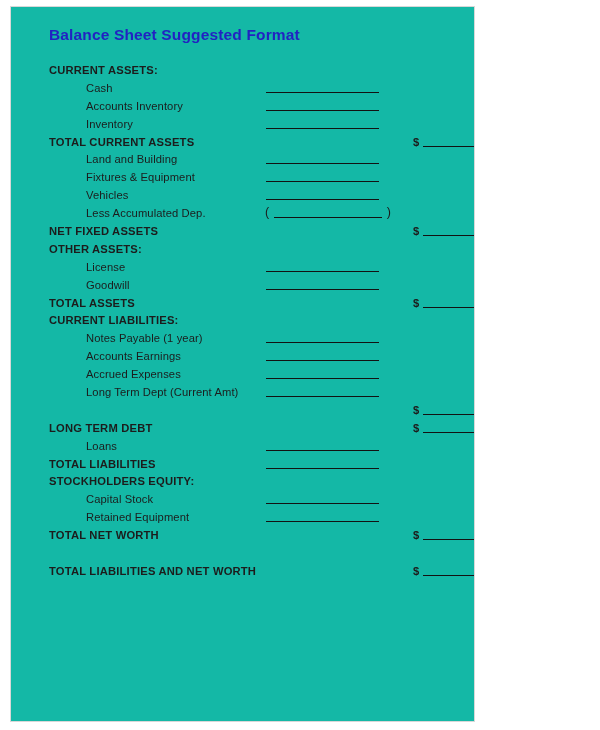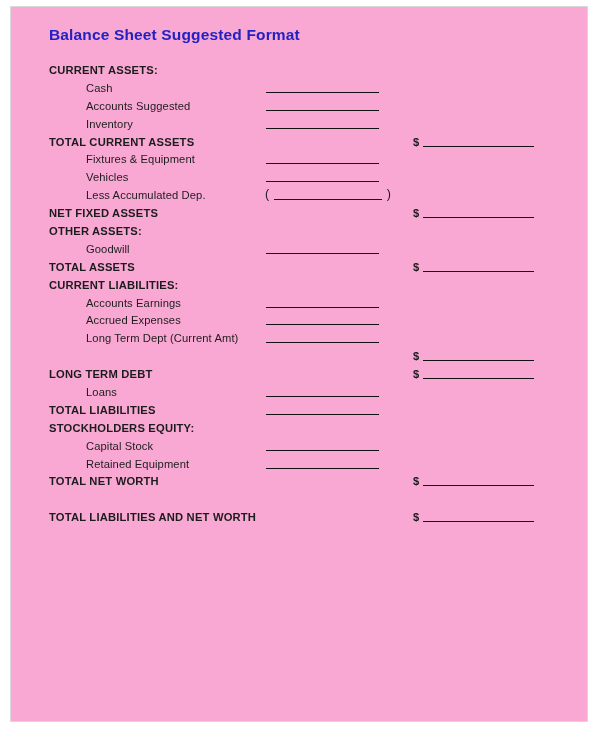--- a/index.html
+++ b/index.html
@@ -11,24 +11,24 @@
     width: 600px;
     height: 730px;
     font-family: "Liberation Sans", sans-serif;
     -webkit-font-smoothing: antialiased;
   }
 
   #page {
     position: absolute;
     left: 10px;
     top: 6px;
-    width: 578px;
+    width: 465px;
     height: 716px;
     border: 1px solid #d8d8d8;
-    background: #f9a8d4;
+    background: #14b8a6;
     box-sizing: border-box;
     overflow: hidden;
   }
 
   #doc-title {
     position: absolute;
     left: 38px;
     top: 19px;
     font-size: 15.5px;
     font-weight: bold;
@@ -131,31 +131,35 @@
 
   <div id="sheet">
       <div class="row">
         <div class="label head">CURRENT ASSETS:</div>
       </div>
       <div class="row">
         <div class="label item">Cash</div>
         <div class="blank-inner"></div>
       </div>
       <div class="row">
-        <div class="label item">Accounts Suggested</div>
+        <div class="label item">Accounts Inventory</div>
         <div class="blank-inner"></div>
       </div>
       <div class="row">
         <div class="label item">Inventory</div>
         <div class="blank-inner"></div>
       </div>
       <div class="row">
         <div class="label head">TOTAL CURRENT ASSETS</div>
         <div class="dollar">$</div>
         <div class="blank-outer"></div>
+      </div>
+      <div class="row">
+        <div class="label item">Land and Building</div>
+        <div class="blank-inner"></div>
       </div>
       <div class="row">
         <div class="label item">Fixtures &amp; Equipment</div>
         <div class="blank-inner"></div>
       </div>
       <div class="row">
         <div class="label item">Vehicles</div>
         <div class="blank-inner"></div>
       </div>
       <div class="row">
@@ -168,32 +172,40 @@
       </div>
       <div class="row">
         <div class="label head">NET FIXED ASSETS</div>
         <div class="dollar">$</div>
         <div class="blank-outer"></div>
       </div>
       <div class="row">
         <div class="label head">OTHER ASSETS:</div>
       </div>
       <div class="row">
+        <div class="label item">License</div>
+        <div class="blank-inner"></div>
+      </div>
+      <div class="row">
         <div class="label item">Goodwill</div>
         <div class="blank-inner"></div>
       </div>
       <div class="row">
         <div class="label head">TOTAL ASSETS</div>
         <div class="dollar">$</div>
         <div class="blank-outer"></div>
       </div>
       <div class="row">
         <div class="label head">CURRENT LIABILITIES:</div>
       </div>
       <div class="row">
+        <div class="label item">Notes Payable (1 year)</div>
+        <div class="blank-inner"></div>
+      </div>
+      <div class="row">
         <div class="label item">Accounts Earnings</div>
         <div class="blank-inner"></div>
       </div>
       <div class="row">
         <div class="label item">Accrued Expenses</div>
         <div class="blank-inner"></div>
       </div>
       <div class="row">
         <div class="label item">Long Term Dept (Current Amt)</div>
         <div class="blank-inner"></div>

